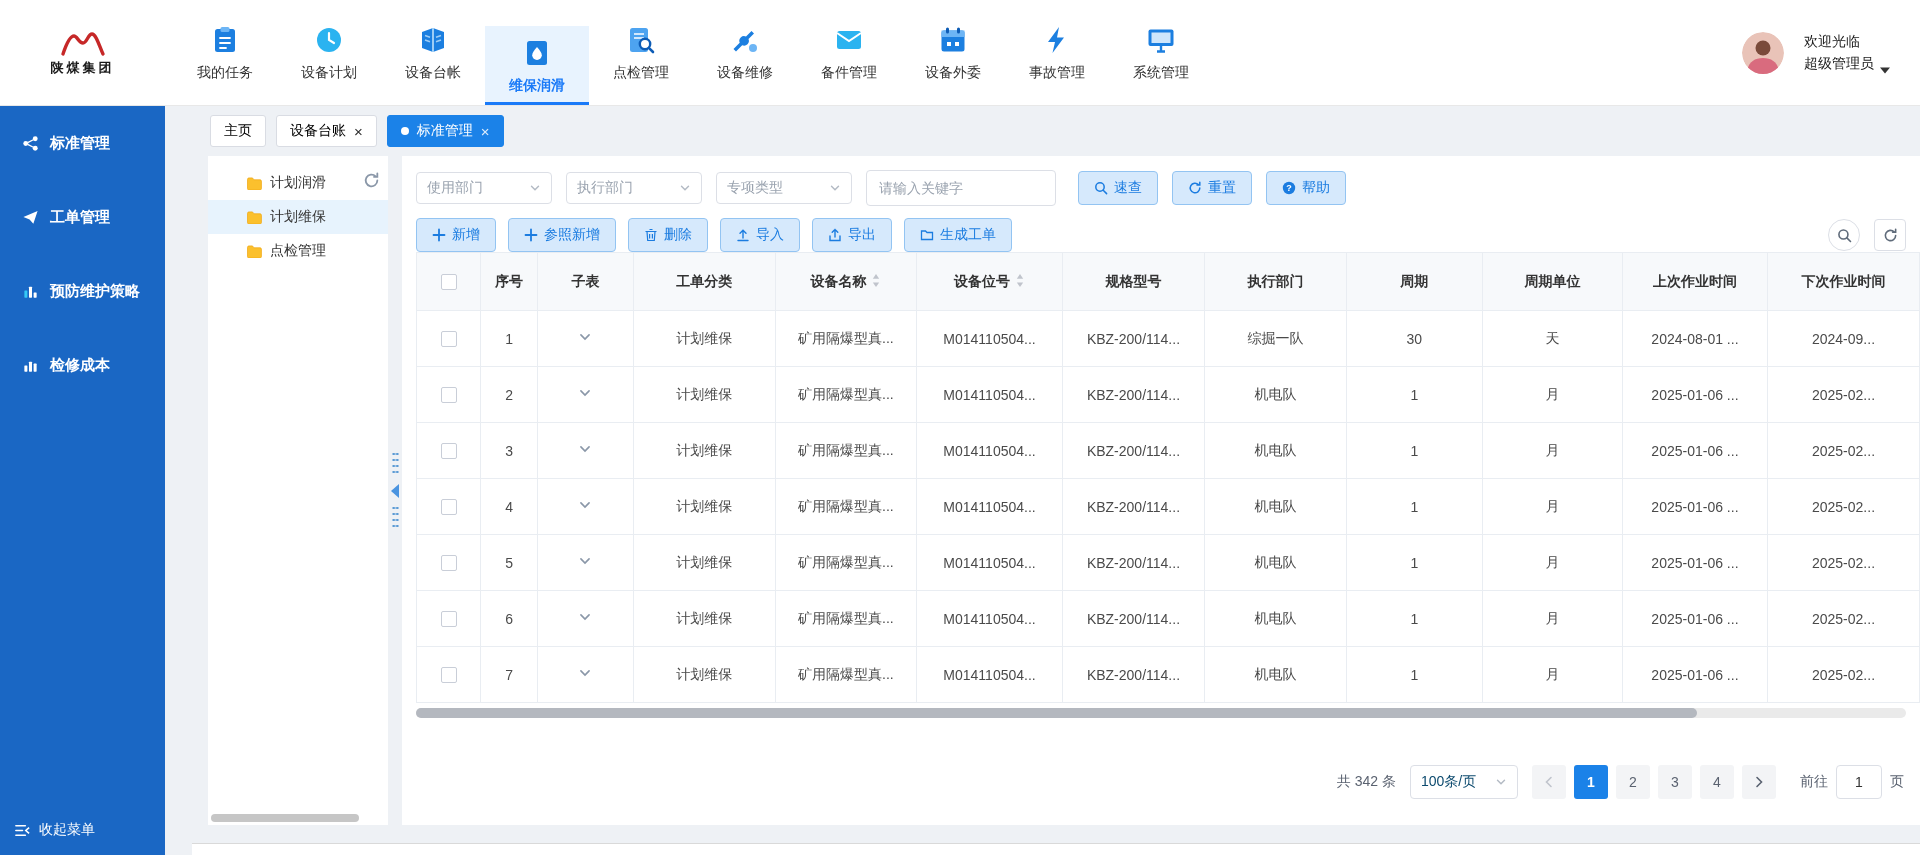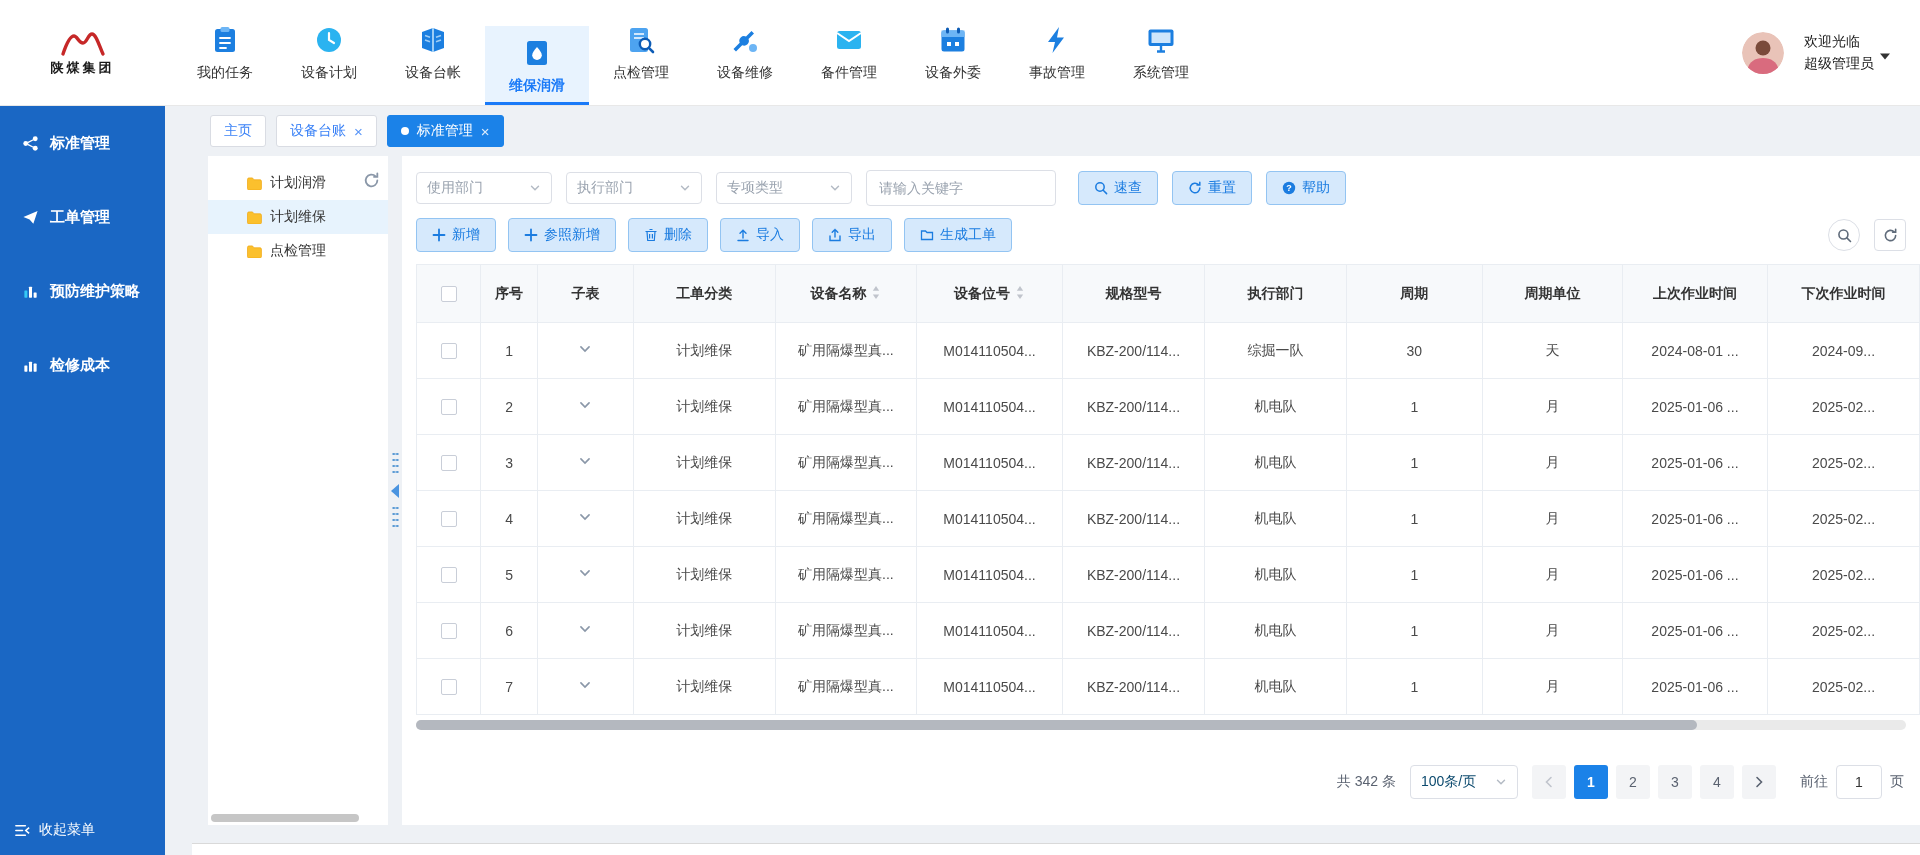--- a/index.html
+++ b/index.html
@@ -16,36 +16,36 @@
   .topnav { display:flex; align-items:stretch; margin-left:8px; }
   .nav-item { width:104px; display:flex; flex-direction:column; align-items:center; justify-content:center; gap:9px; cursor:pointer; border-bottom:3px solid transparent; padding-top:4px; }
   .nav-item .icn { width:30px; height:30px; }
   .nav-label { font-size:14px; color:#333; white-space:nowrap; }
   .nav-item.active { background:#e8f3fe; border-bottom-color:#1a7af8;margin-top:26px; }
   .nav-item.active .nav-label { color:#1a7af8; font-weight:bold; }
   .user { margin-left:auto; display:flex; align-items:center; gap:20px; padding-right:30px; cursor:pointer; }
   .avatar { width:42px; height:42px; border-radius:50%; overflow:hidden; flex-shrink:0; }
   .avatar svg { width:100%; height:100%; display:block; }
   .welcome { font-size:14px; color:#1a1a1a; line-height:1.55; }
-  .welcome-row2 { display:flex; align-items:flex-start; gap:6px; }
+  .welcome-row2 { display:flex; align-items:flex-end; gap:6px; }
   .caret { width:10px; height:7px; display:inline-flex; }
 
   
   .main-row { flex:1; display:flex; min-height:0;gap:27px; }
   .sidebar { width:165px; background:#1a67c4; display:flex; flex-direction:column; flex-shrink:0; }
   .side-item { display:flex; align-items:center; gap:11px; padding-left:22px; height:74px; font-size:15px; color:#fff; cursor:pointer; font-weight:bold; }
   .side-item .icn { width:17px; height:17px; flex-shrink:0; }
   .collapse { margin-top:auto; display:flex; align-items:center; gap:8px; padding:0 0 16px 14px; font-size:14px; color:#fff; cursor:pointer; }
   .collapse .icn { width:17px; height:17px; }
 
   .content-col { flex:1; display:flex; flex-direction:column; min-width:0; background:#eef1f5; }
 
   
   .tabbar { height:50px; display:flex; align-items:center; gap:10px; padding-left:18px; flex-shrink:0; }
-  .tab { height:32px; display:flex; align-items:center; gap:8px; padding:0 13px; background:#fff; border:1px solid #d9dce3; border-radius:3px; font-size:14px; color:#3b82f6; cursor:pointer; white-space:nowrap; }
+  .tab { height:32px; display:flex; align-items:center; gap:8px; padding:0 13px; background:#fff; border:1px solid #d9dce3; border-radius:3px; font-size:14px; color:#000000; cursor:pointer; white-space:nowrap; }
   .tab .dot { width:8px; height:8px; border-radius:50%; background:#fff; }
   .tab.active { background:#1b82e8; border-color:#1b82e8; color:#fff; }
   .tab .close { font-size:15px; line-height:1; opacity:.85; }
 
   
   .workspace { flex:1; display:flex; padding-left:16px; min-height:0; }
   .tree-panel { width:180px; background:#fff; position:relative; padding-top:10px; flex-shrink:0; }
   .tree-item { height:34px; display:flex; align-items:center; gap:8px; padding-left:38px; font-size:14px; color:#333; cursor:pointer; white-space:nowrap; }
   .tree-item.selected { background:#e7f3fd; }
   .folder-icn { width:16px; height:13px; flex-shrink:0; }
@@ -71,21 +71,21 @@
 
   .action-row { display:flex; align-items:center; margin-top:12px; padding-right:14px; }
   .action-row .btn-group { gap:12px; }
   .action-right { margin-left:auto; display:flex; gap:14px; align-items:center; }
   .icon-btn { width:32px; height:32px; display:flex; align-items:center; justify-content:center; color:#5f6b7a; border:1px solid #dcdfe6; background:#fff; cursor:pointer; }
   .icon-btn.round { border-radius:50%; }
   .icon-btn.square { border-radius:4px; }
   .icon-btn .icn { width:15px; height:15px; }
 
   
-  .table-wrap { margin-top:12px; overflow:hidden; flex-shrink:0; }
+  .table-wrap { overflow:hidden; flex-shrink:0; }
   table { border-collapse:collapse; table-layout:fixed; }
   th,td { border:1px solid #e9edf2; text-align:center; font-size:14px; overflow:hidden; white-space:nowrap; }
   th { height:58px; background:#f7f9fb; color:#333; font-weight:bold; }
   td { height:56px; color:#4a4a4a; background:#fff; }
   .cb { display:inline-block; width:16px; height:16px; border:1px solid #c9ced8; border-radius:2px; background:#fff; vertical-align:middle; cursor:pointer; }
   .sort-icn { display:inline-flex; width:10px; height:15px; margin-left:5px; vertical-align:-2px; }
   .chev { display:inline-flex; width:14px; height:14px; color:#8a97a8; cursor:pointer; }
 
   .hscrollbar { height:10px; margin:5px 14px 0 0; background:#eaeaea; border-radius:5px; position:relative; flex-shrink:0; }
   .hscrollbar .thumb { position:absolute; left:0; top:0; height:10px; width:86%; background:#b4b8bf; border-radius:5px; cursor:pointer; }

